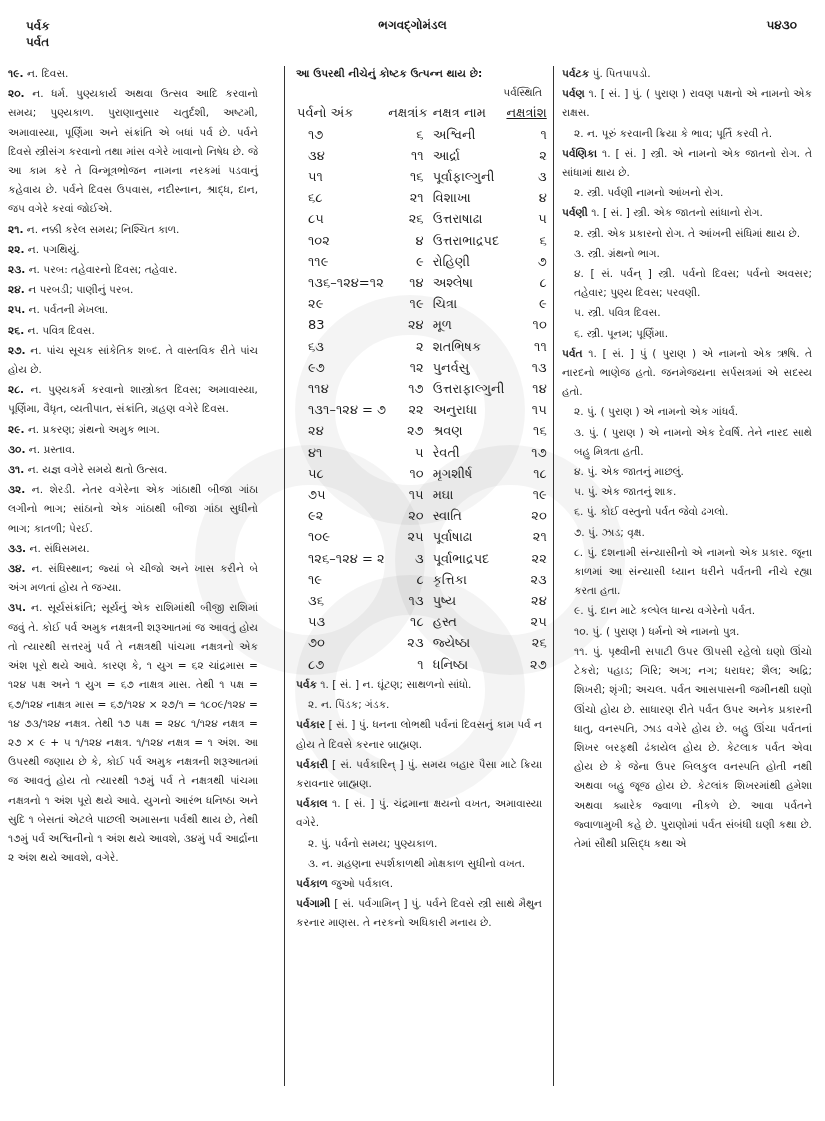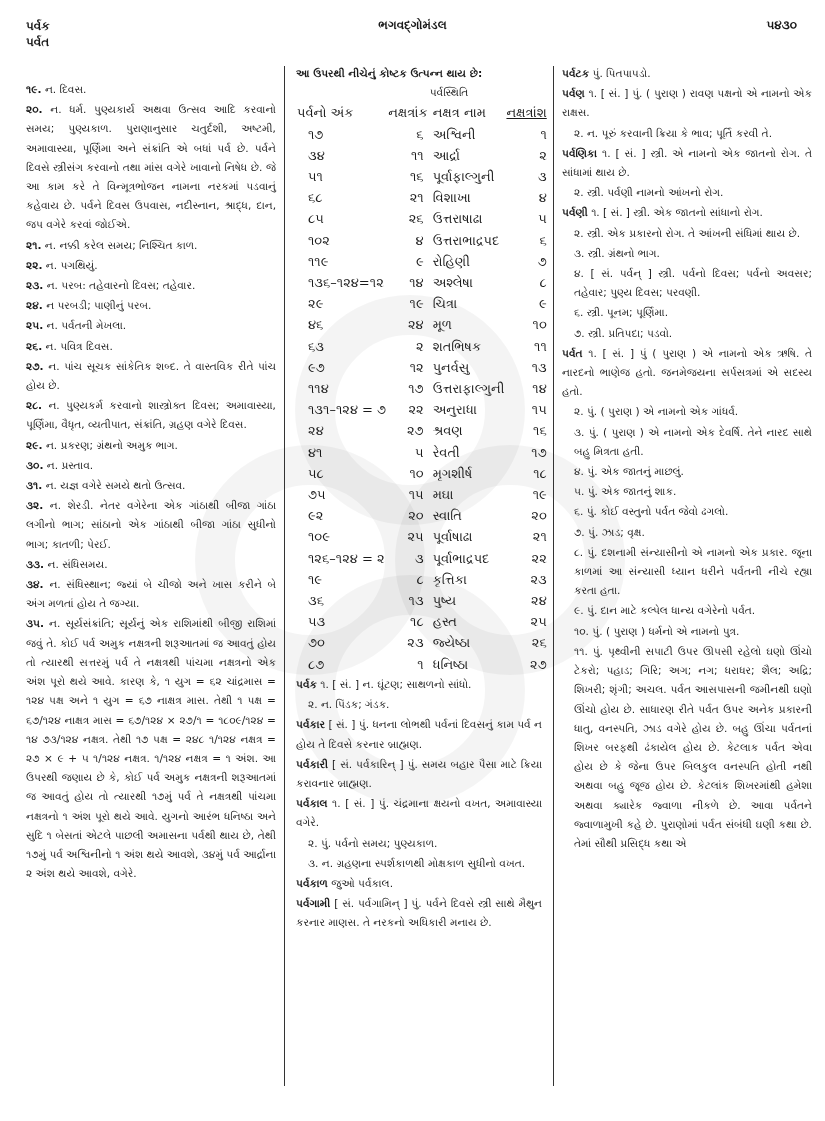--- a/index.html
+++ b/index.html
@@ -6,32 +6,32 @@
   body {
     width: 825px; height: 1121px; position: relative; overflow: hidden;
     font-family: "DejaVu Sans", sans-serif; color: #1a1a1a;
   }
   .watermark { position: absolute; left: 170px; top: 260px; width: 480px; height: 560px; pointer-events: none; }
   .header { position: absolute; top: 18px; left: 0; width: 825px; height: 40px; }
   .guide { position: absolute; left: 26px; top: 0; font-size: 12px; font-weight: bold; line-height: 16px; }
   .running-title { position: absolute; left: 0; width: 825px; top: 0; text-align: center; font-size: 12px; font-weight: bold; }
   .page-number { position: absolute; right: 28px; top: 0; font-size: 12px; font-weight: bold; }
   .col { position: absolute; top: 64px; font-size: 10.6px; line-height: 19.2px; }
-  .col-left { left: 26px; width: 250px; margin-top: 16px; }
+  .col-left { left: 8px; width: 250px; }
   .col-mid { left: 296px; width: 246px; }
   .col-right { left: 562px; width: 250px; }
   .divider { position: absolute; top: 66px; width: 1px; background: #333; }
   .div1 { left: 284px; height: 1020px; }
   .div2 { left: 553px; height: 1020px; }
   .entry { margin: 0 0 1px 0; text-align: justify; }
   .num { font-weight: bold; }
   .hw { font-weight: bold; }
   .sub { padding-left: 12px; text-align: justify; margin-bottom: 1px; }
   .intro { font-weight: bold; }
-  .tbl-caption { text-align: center; padding-left: 60px; }
+  .tbl-caption { text-align: right; padding-left: 60px; }
   table.nak { width: 100%; border-collapse: collapse; font-size: 13px; line-height: 19.2px; }
   table.nak th { font-weight: normal; text-align: left; white-space: nowrap; }
   table.nak td { white-space: nowrap; }
   table.nak td.c1 { padding-left: 12px; }
   table.nak td.c2 { text-align: right; padding-right: 8px; }
   table.nak td.c4 { text-align: right; }
   table.nak th.h2 { text-align: right; padding-right: 4px; }
   table.nak th.h4 { text-align: right; text-decoration: underline; }
 </style>
 </head>
@@ -139,21 +139,21 @@
           <td class="c3">અશ્લેષા</td>
           <td class="c4">૮</td>
         </tr>
         <tr>
           <td class="c1">૨૯</td>
           <td class="c2">૧૯</td>
           <td class="c3">ચિત્રા</td>
           <td class="c4">૯</td>
         </tr>
         <tr>
-          <td class="c1">૪૬</td>
+          <td class="c1">83</td>
           <td class="c2">૨૪</td>
           <td class="c3">મૂળ</td>
           <td class="c4">૧૦</td>
         </tr>
         <tr>
           <td class="c1">૬૩</td>
           <td class="c2">૨</td>
           <td class="c3">શતભિષક</td>
           <td class="c4">૧૧</td>
         </tr>
@@ -265,22 +265,22 @@
 <div class="col col-right" id="col-right">
     <div class="entry"><span class="hw">પર્વટક</span> <span>પું. પિતપાપડો.</span></div>
     <div class="entry"><span class="hw">પર્વણ</span> <span>૧. [ સં. ] પું. ( પુરાણ ) રાવણ પક્ષનો એ નામનો એક રાક્ષસ.</span></div>
     <div class="sub">૨. ન. પૂરું કરવાની ક્રિયા કે ભાવ; પૂર્તિ કરવી તે.</div>
     <div class="entry"><span class="hw">પર્વણિકા</span> <span>૧. [ સં. ] સ્ત્રી. એ નામનો એક જાતનો રોગ. તે સાંધામાં થાય છે.</span></div>
     <div class="sub">૨. સ્ત્રી. પર્વણી નામનો આંખનો રોગ.</div>
     <div class="entry"><span class="hw">પર્વણી</span> <span>૧. [ સં. ] સ્ત્રી. એક જાતનો સાંધાનો રોગ.</span></div>
     <div class="sub">૨. સ્ત્રી. એક પ્રકારનો રોગ. તે આંખની સંધિમાં થાય છે.</div>
     <div class="sub">૩. સ્ત્રી. ગ્રંથનો ભાગ.</div>
     <div class="sub">૪. [ સં. પર્વન્ ] સ્ત્રી. પર્વનો દિવસ; પર્વનો અવસર; તહેવાર; પુણ્ય દિવસ; પરવણી.</div>
+    <div class="sub">૫. સ્ત્રી. પવિત્ર દિવસ.</div>
     <div class="sub">૬. સ્ત્રી. પૂનમ; પૂર્ણિમા.</div>
-    <div class="sub">૭. સ્ત્રી. પ્રતિપદા; પડવો.</div>
     <div class="entry"><span class="hw">પર્વત</span> <span>૧. [ સં. ] પું ( પુરાણ ) એ નામનો એક ઋષિ. તે નારદનો ભાણેજ હતો. જનમેજયના સર્પસત્રમાં એ સદસ્ય હતો.</span></div>
     <div class="sub">૨. પું. ( પુરાણ ) એ નામનો એક ગાંધર્વ.</div>
     <div class="sub">૩. પું. ( પુરાણ ) એ નામનો એક દેવર્ષિ. તેને નારદ સાથે બહુ મિત્રતા હતી.</div>
     <div class="sub">૪. પું. એક જાતનું માછલું.</div>
     <div class="sub">૫. પું. એક જાતનું શાક.</div>
     <div class="sub">૬. પું. કોઈ વસ્તુનો પર્વત જેવો ઢગલો.</div>
     <div class="sub">૭. પું. ઝાડ; વૃક્ષ.</div>
     <div class="sub">૮. પું. દશનામી સંન્યાસીનો એ નામનો એક પ્રકાર. જૂના કાળમાં આ સંન્યાસી ધ્યાન ધરીને પર્વતની નીચે રહ્યા કરતા હતા.</div>
     <div class="sub">૯. પું. દાન માટે કલ્પેલ ધાન્ય વગેરેનો પર્વત.</div>
     <div class="sub">૧૦. પું. ( પુરાણ ) ધર્મનો એ નામનો પુત્ર.</div>

